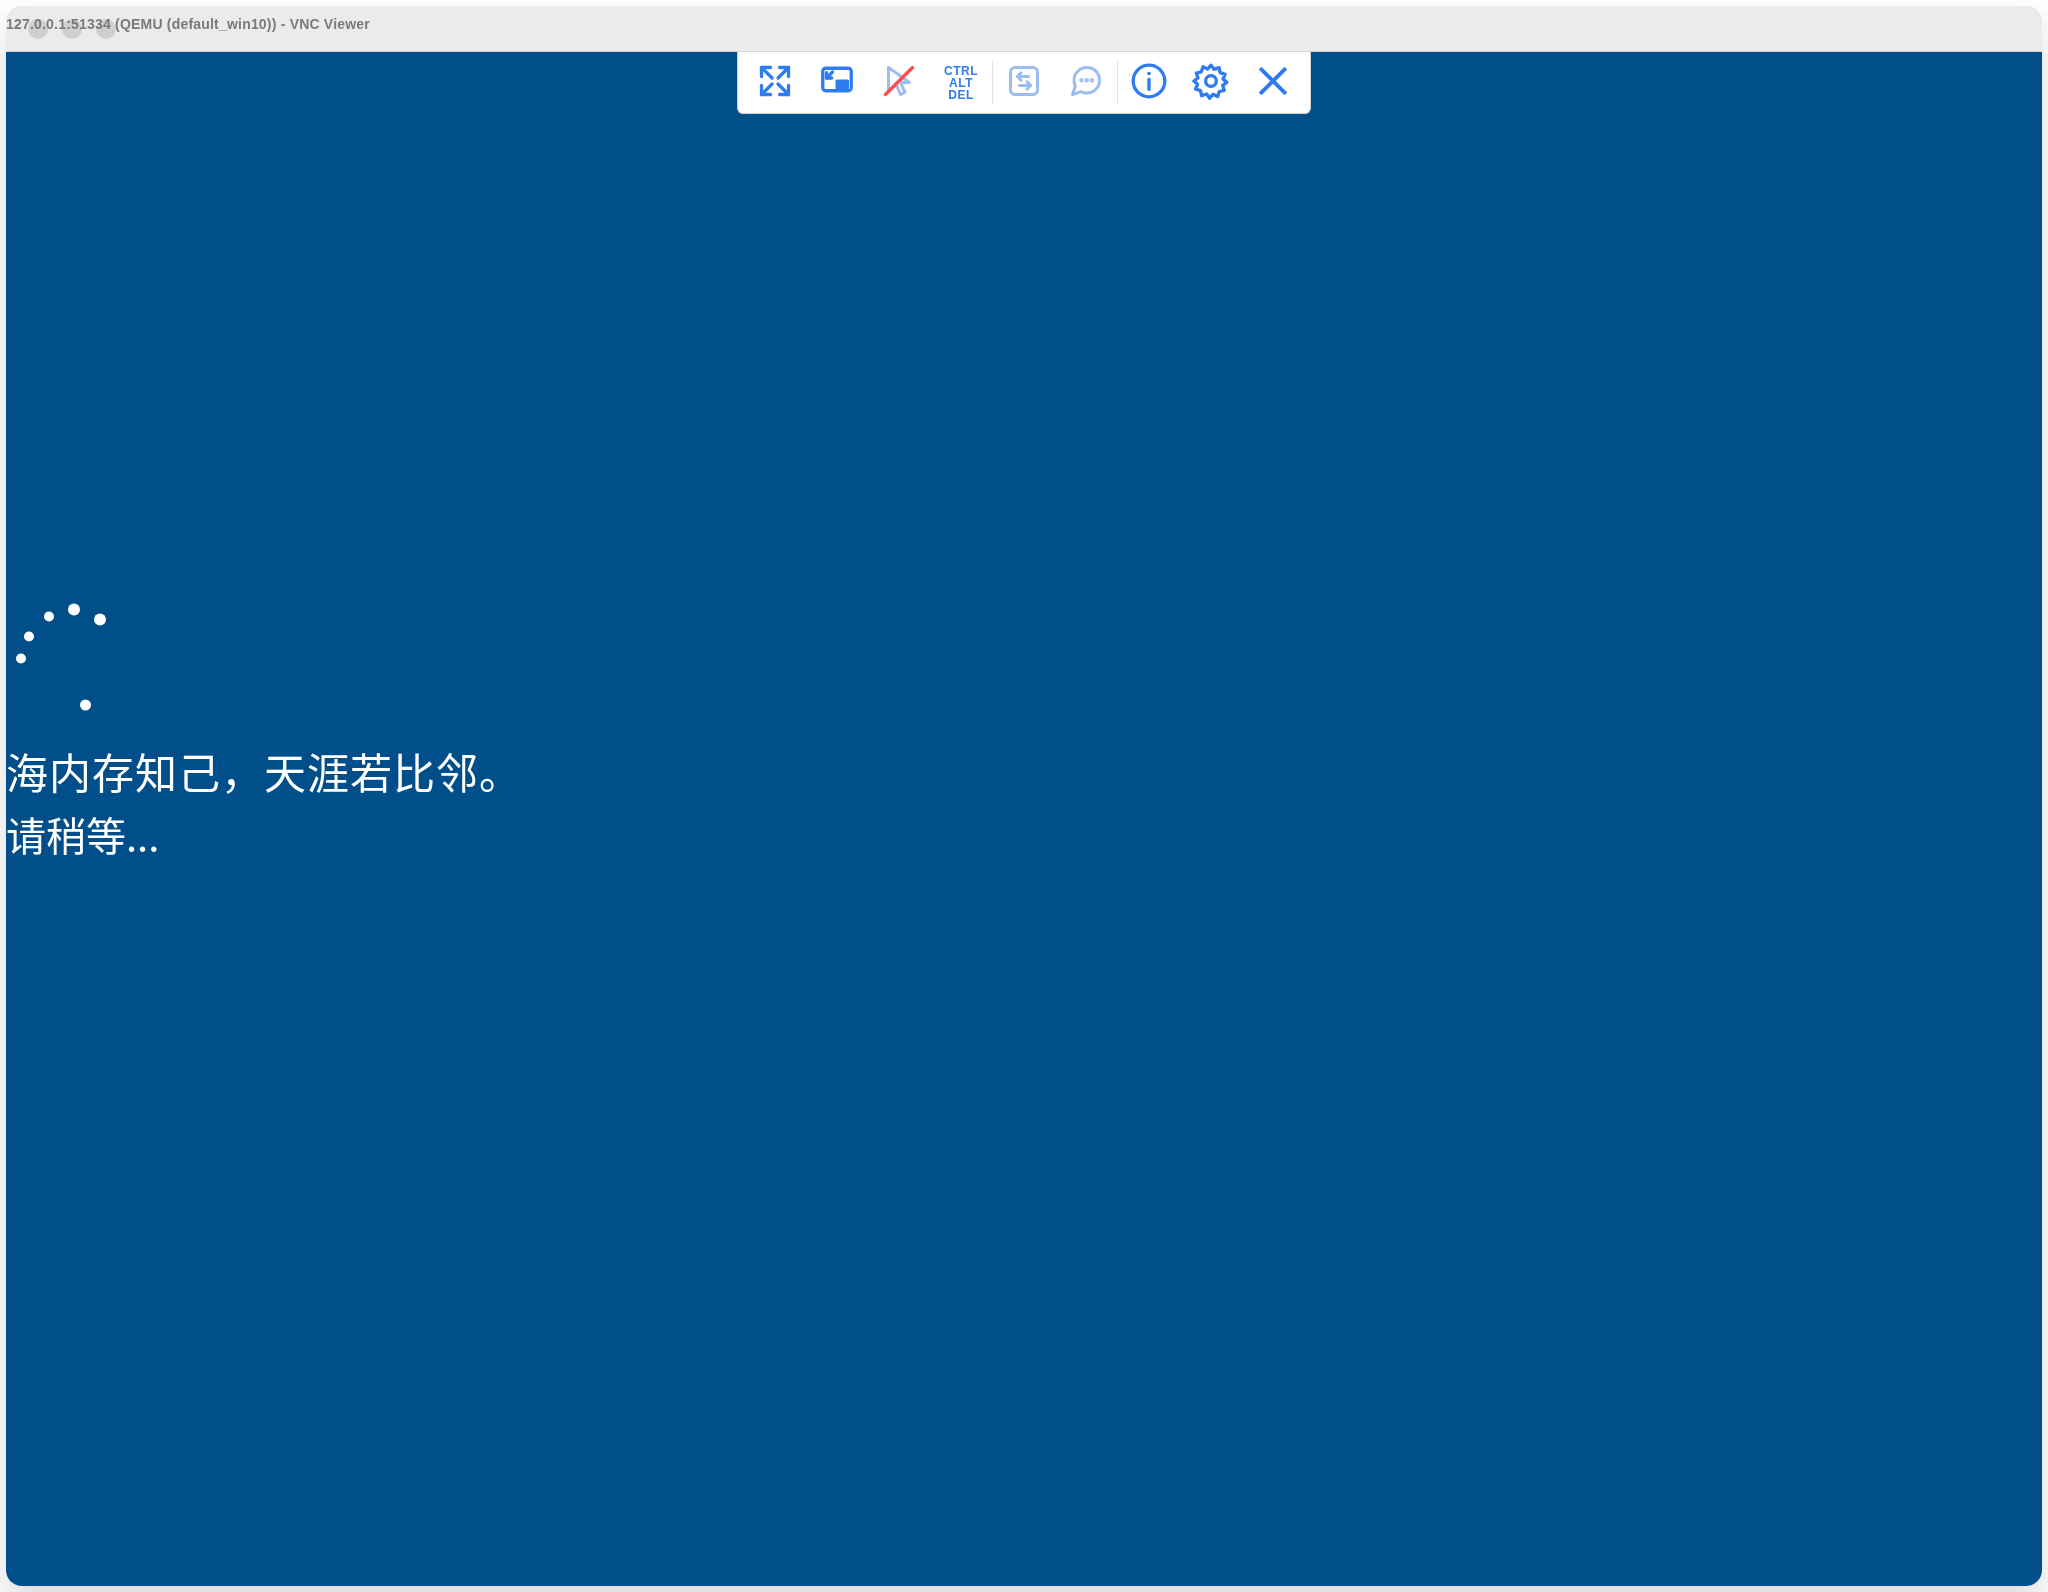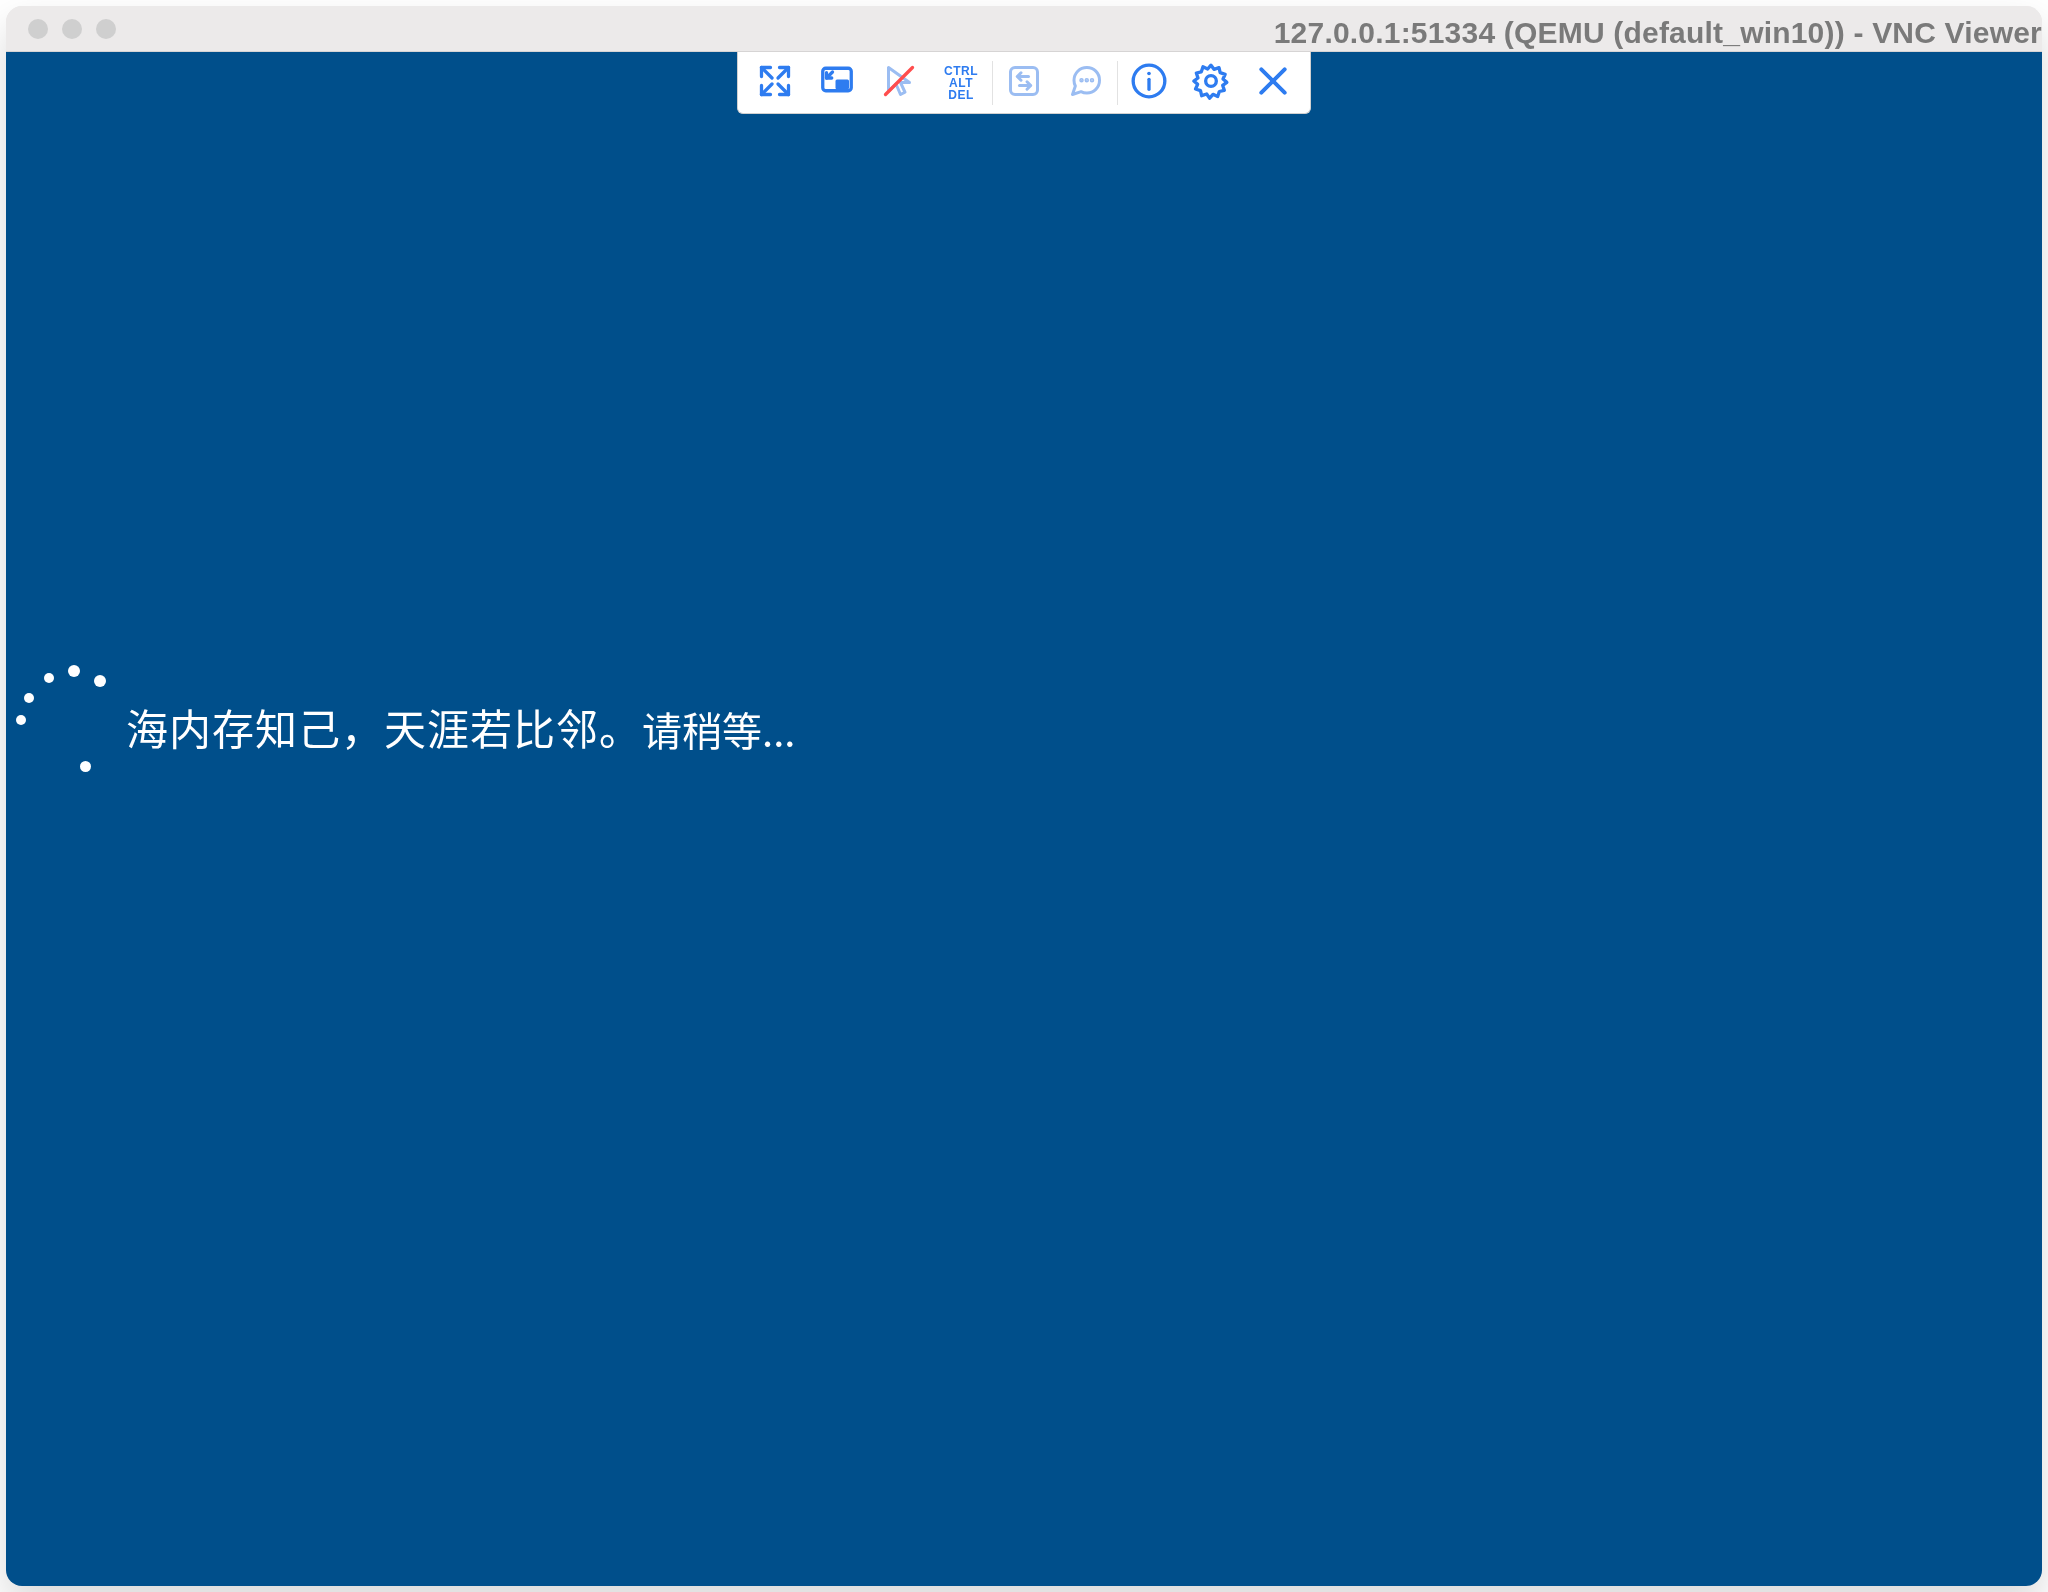--- a/index.html
+++ b/index.html
@@ -64,22 +64,22 @@
     width: 20px;
     height: 20px;
     border-radius: 50%;
     background: var(--traffic-grey);
   }
 
   .title-text {
     position: absolute;
     left: 0; right: 0;
     top: 10px;
-    text-align: right;
-    font-size: 30px;
+    text-align: left;
+    font-size: 14px;
     font-weight: 600;
     color: var(--titlebar-text);
     letter-spacing: 0.2px;
   }
 
   
   .remote-screen {
     position: relative;
     flex: 1 1 auto;
     background: var(--screen-bg);
@@ -132,22 +132,21 @@
     color: var(--vnc-icon);
   }
 
   
   .center-stage {
     position: absolute;
     left: 0; right: 0;
     top: 44%;
     transform: translateY(-50%);
     display: flex;
-    flex-direction: row;
-    align-items: center;
+    flex-direction: column;
     color: var(--screen-text);
   }
 
   .spinner {
     position: relative;
     width: 120px;
     height: 120px;
     margin-bottom: 28px;
   }
   .spinner .dot {

